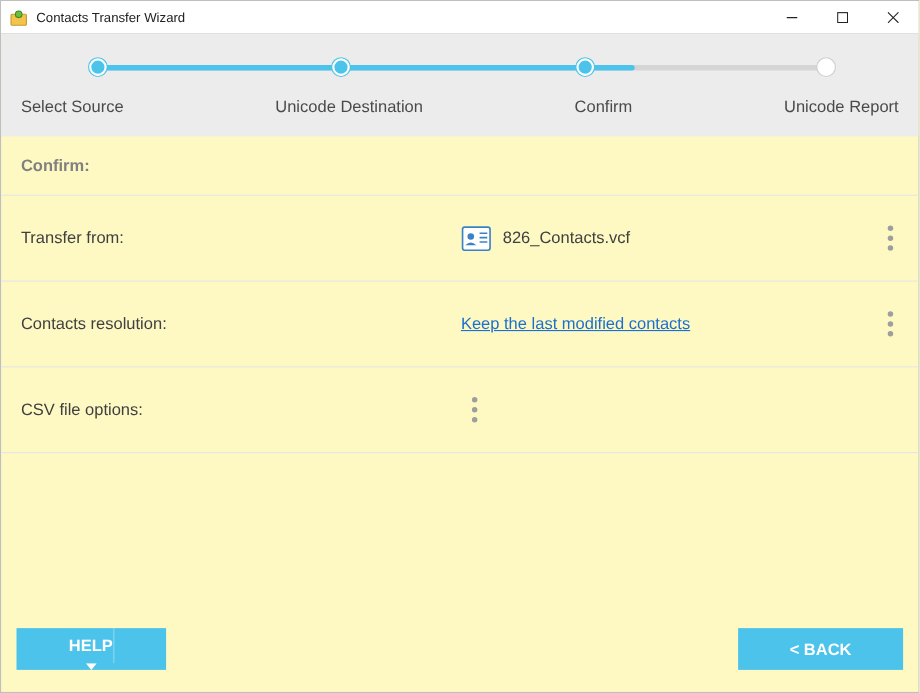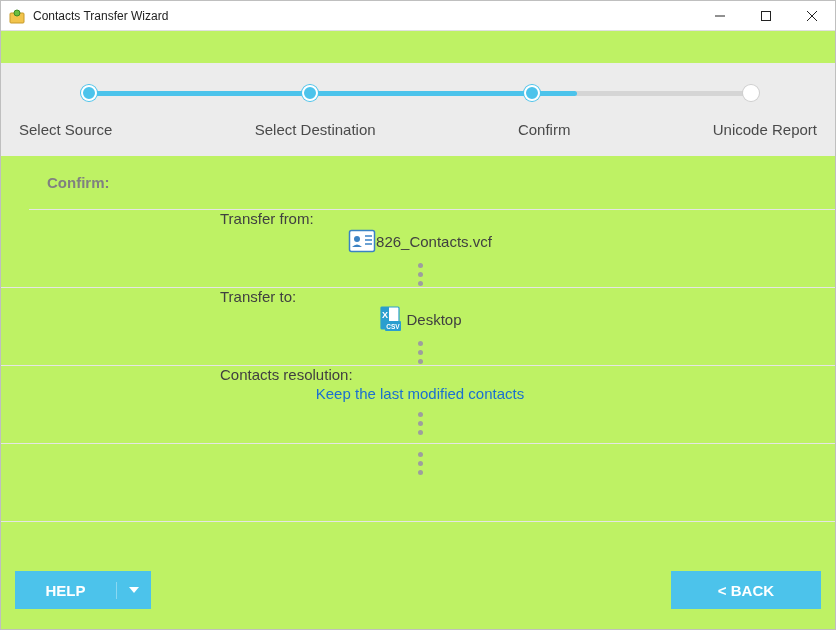--- a/index.html
+++ b/index.html
@@ -1,53 +1,53 @@
 <!DOCTYPE html>
 <html><head>
   <meta charset="utf-8">
   <style>
     * { margin:0; padding:0; box-sizing:border-box; font-family:"Segoe UI", Arial, sans-serif; }
-    .window { width:836px; height:630px; background:#bef264; border:1px solid #bfbfbf; display:flex; flex-direction:column;justify-content:center; }
+    .window { width:836px; height:630px; background:#fef9c3; border:1px solid #bfbfbf; display:flex; flex-direction:column;justify-content:center; }
 
     
     .titlebar { height:30px; background:#fff; display:flex; align-items:center; padding:0 0 0 8px; border-bottom:1px solid #e0e0e0; }
     .titlebar .app-icon { width:16px; height:16px; margin-right:8px; }
     .titlebar .title { flex:1; font-size:12px; color:#222; }
     .winbtn { width:46px; height:30px; display:flex; align-items:center; justify-content:center; cursor:pointer; }
     .winbtn svg { stroke:#222; fill:none; stroke-width:1; }
 
     
-    .stepper-strip { background:#ececec; padding:22px 18px 18px 18px;margin-top:32px; }
+    .stepper-strip { background:#ececec; padding:22px 18px 18px 18px; }
     .stepper { position:relative; height:18px; }
     .track { position:absolute; top:6px; left:68px; right:68px; height:5px; background:#d5d5d5; border-radius:3px; }
     .track-done { position:absolute; top:6px; left:68px; height:5px; background:#4cc3eb; border-radius:3px; width:490px; }
     .node { position:absolute; top:0; width:16px; height:16px; border-radius:50%; background:#4cc3eb; border:2px solid #fff; box-shadow:0 0 0 1px #4cc3eb; }
     .node.inactive { background:#fff; box-shadow:0 0 0 1px #cfcfcf; }
     .labels { display:flex; justify-content:space-between; margin-top:18px; }
     .labels span { font-size:15px; color:#4a4a4a; }
 
     
-    .section-head { padding:18px 18px; font-size:15px; font-weight:600; color:#808080; border-bottom:1px solid #e5e5e5;margin-left:28px; }
+    .section-head { padding:18px 18px; font-size:15px; font-weight:600; color:#808080; border-bottom:1px solid #e5e5e5; }
 
     
-    .row { display:flex; align-items:center; padding:0 14px 0 18px; height:78px; border-bottom:1px solid #e5e5e5;flex-direction:column; }
+    .row { display:flex; align-items:center; padding:0 14px 0 18px; height:78px; border-bottom:1px solid #e5e5e5; }
     .row .label { width:400px; font-size:15px; color:#404040; }
-    .row .value { flex:1; display:flex; align-items:center; font-size:15px; color:#404040; }
-    .row .value a { color:#1b6fd0; cursor:pointer; }
+    .row .value { flex:1; display:flex; align-items:center; gap:10px; font-size:15px; color:#404040; }
+    .row .value a { color:#1b6fd0; text-decoration:underline; cursor:pointer; }
     .kebab { width:24px; display:flex; flex-direction:column; align-items:center; gap:4px; cursor:pointer; padding:8px 4px; }
     .kebab div { width:5px; height:5px; background:#9e9e9e; border-radius:50%; }
 
     
     .file-icon { width:28px; height:28px; }
 
     
     .spacer { flex:1; }
     .footer { padding:14px 14px 20px 14px; display:flex; gap:14px; }
     .footer .gap { flex:1; }
-    .btn { height:38px; border:none; background:#4cc3eb; color:#fff; font-size:15px; font-weight:700; cursor:pointer; display:flex; align-items:center; justify-content:center; }
+    .btn { height:38px; border:none; background:#4cc3eb; color:#fff; font-size:15px; font-weight:700; cursor:pointer; display:flex; align-items:center; justify-content:center;flex-direction:column; }
     .btn.wide { width:150px;margin-left:32px; }
     .btn-help { width:136px; display:flex; }
     .btn-help .main { flex:1; display:flex; align-items:center; justify-content:center; border-right:1px solid rgba(255,255,255,0.35); }
     .btn-help .caret { width:34px; display:flex; align-items:center; justify-content:center; }
     .btn-help .caret svg { fill:#fff; }
   </style>
 </head>
 <body>
 
 <div class="window">
@@ -80,21 +80,21 @@
     <div class="stepper">
       <div class="track"></div>
       <div class="track-done"></div>
       <div class="node" style="left:62px"></div>
       <div class="node" style="left:283px"></div>
       <div class="node" style="left:505px"></div>
       <div class="node inactive" style="left:724px"></div>
     </div>
     <div class="labels">
       <span>Select Source</span>
-      <span>Select Destination</span>
+      <span>Unicode Destination</span>
       <span>Confirm</span>
       <span>Unicode Report</span>
     </div>
   </div>
 
   <div class="section-head">Confirm:</div>
 
   <div class="row">
     <div class="label">Transfer from:</div>
     <div class="value">
@@ -108,52 +108,35 @@
       </svg>
       <span>826_Contacts.vcf</span>
     </div>
     <div class="kebab">
         <div></div>
         <div></div>
         <div></div>
       </div>
   </div>
 
-  <div class="row">
-    <div class="label">Transfer to:</div>
-    <div class="value">
-      <svg class="file-icon" viewBox="0 0 28 28">
-        <rect x="3" y="2" width="18" height="22" rx="1" fill="#fff" stroke="#2a9ecf" stroke-width="1.2"></rect>
-        <rect x="3" y="2" width="8" height="22" fill="#2a9ecf"></rect>
-        <rect x="7" y="16" width="16" height="10" rx="1" fill="#2a9ecf"></rect>
-        <text x="15" y="24" font-size="6.5" font-weight="700" fill="#fff" text-anchor="middle">CSV</text>
-        <text x="7" y="13" font-size="9" font-weight="700" fill="#fff" text-anchor="middle">X</text>
-      </svg>
-      <span>Desktop</span>
-    </div>
-    <div class="kebab">
-        <div></div>
-        <div></div>
-        <div></div>
-      </div>
-  </div>
 
   <div class="row">
     <div class="label">Contacts resolution:</div>
     <div class="value">
       <a>Keep the last modified contacts</a>
     </div>
     <div class="kebab">
         <div></div>
         <div></div>
         <div></div>
       </div>
   </div>
 
   <div class="row">
+    <div class="label">CSV file options:</div>
     <div class="kebab">
         <div></div>
         <div></div>
         <div></div>
       </div>
   </div>
 
   <div class="spacer"></div>
 
   <div class="footer">

